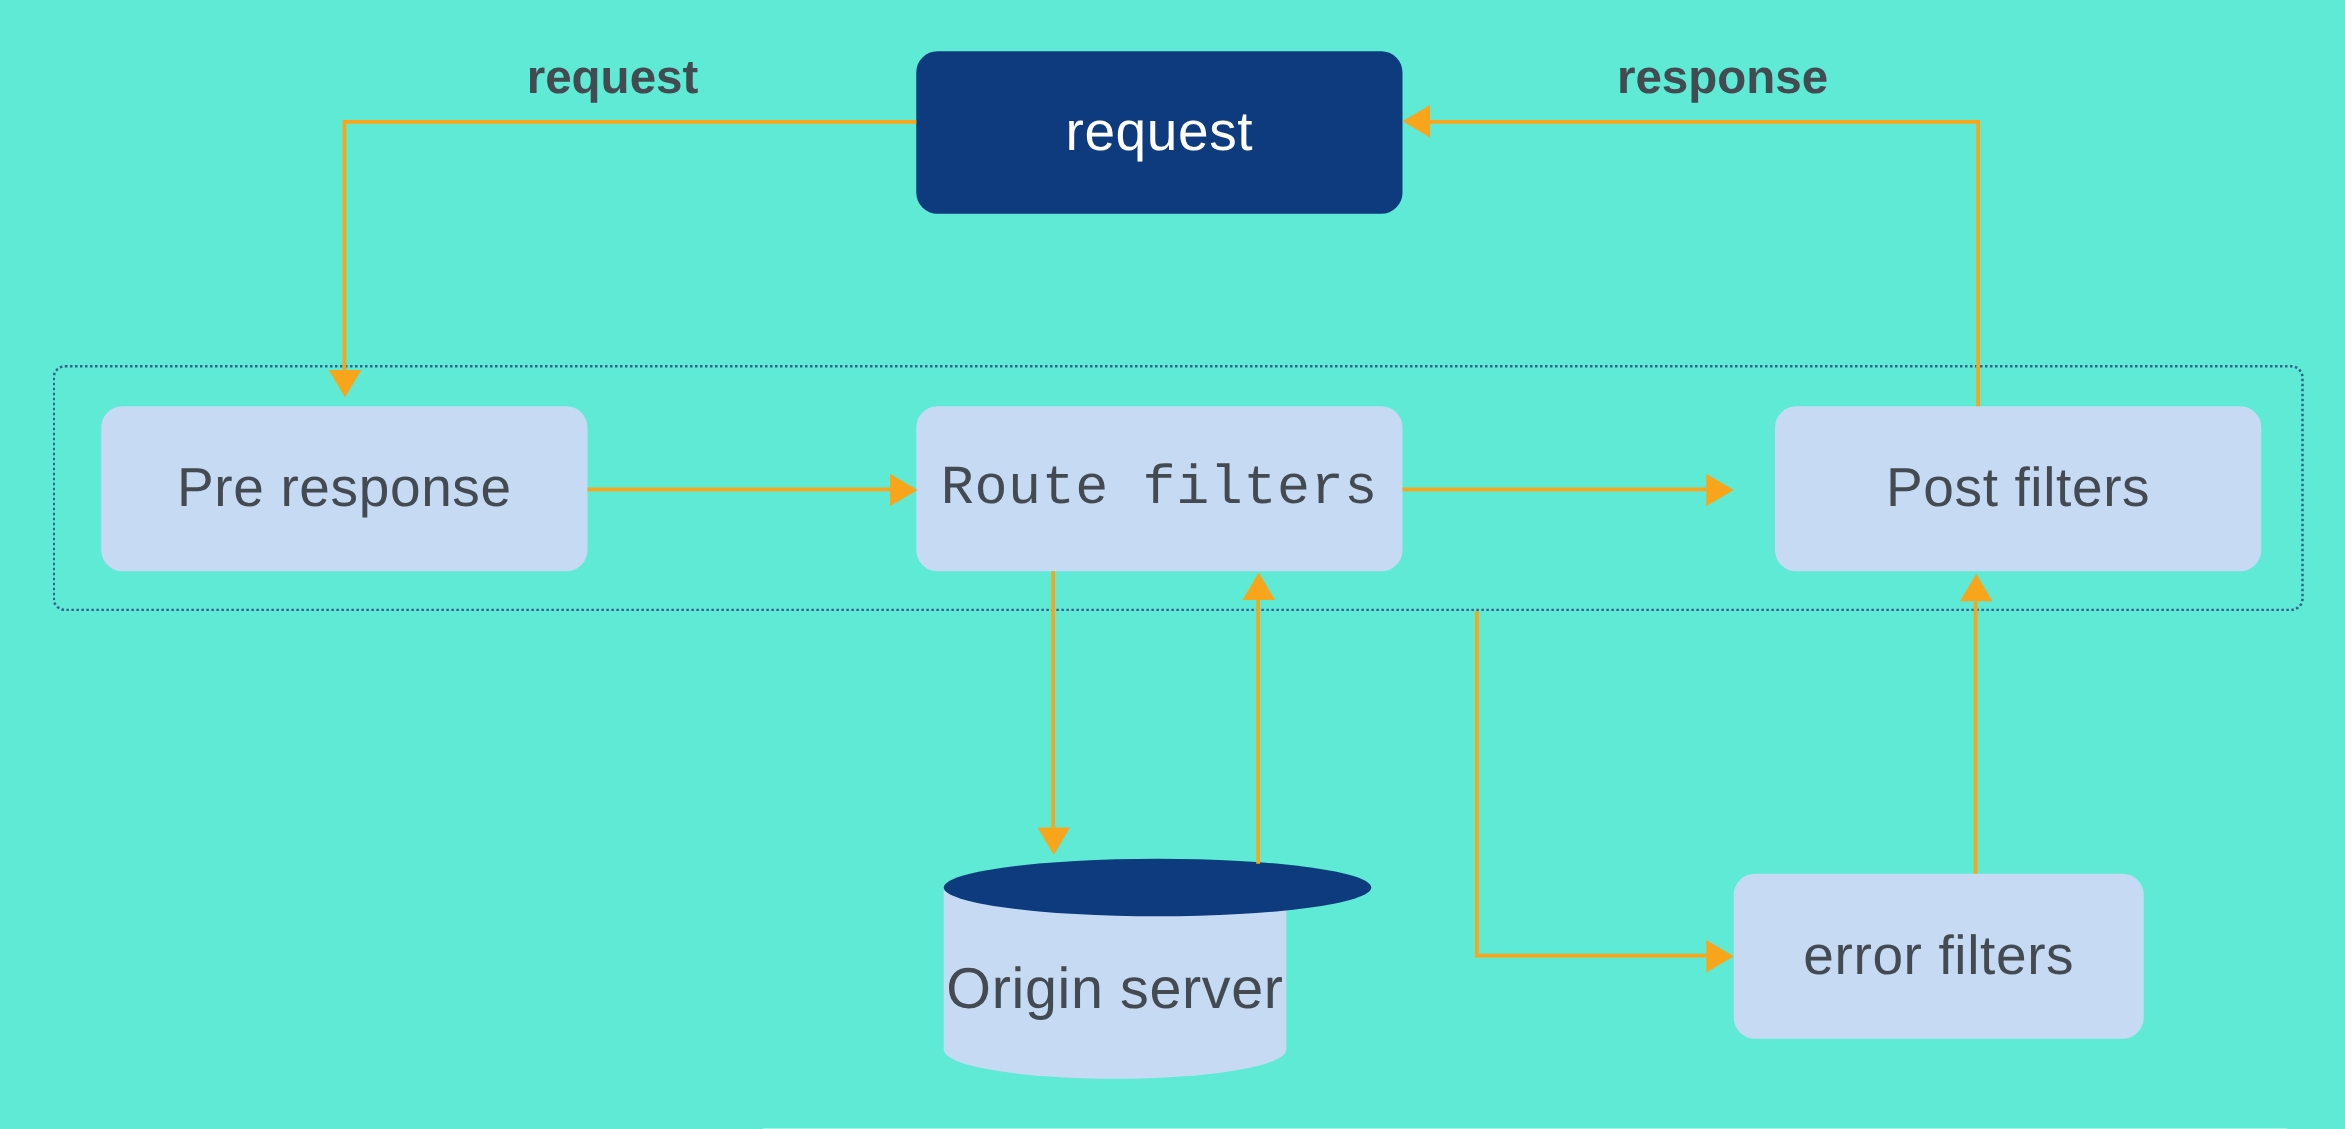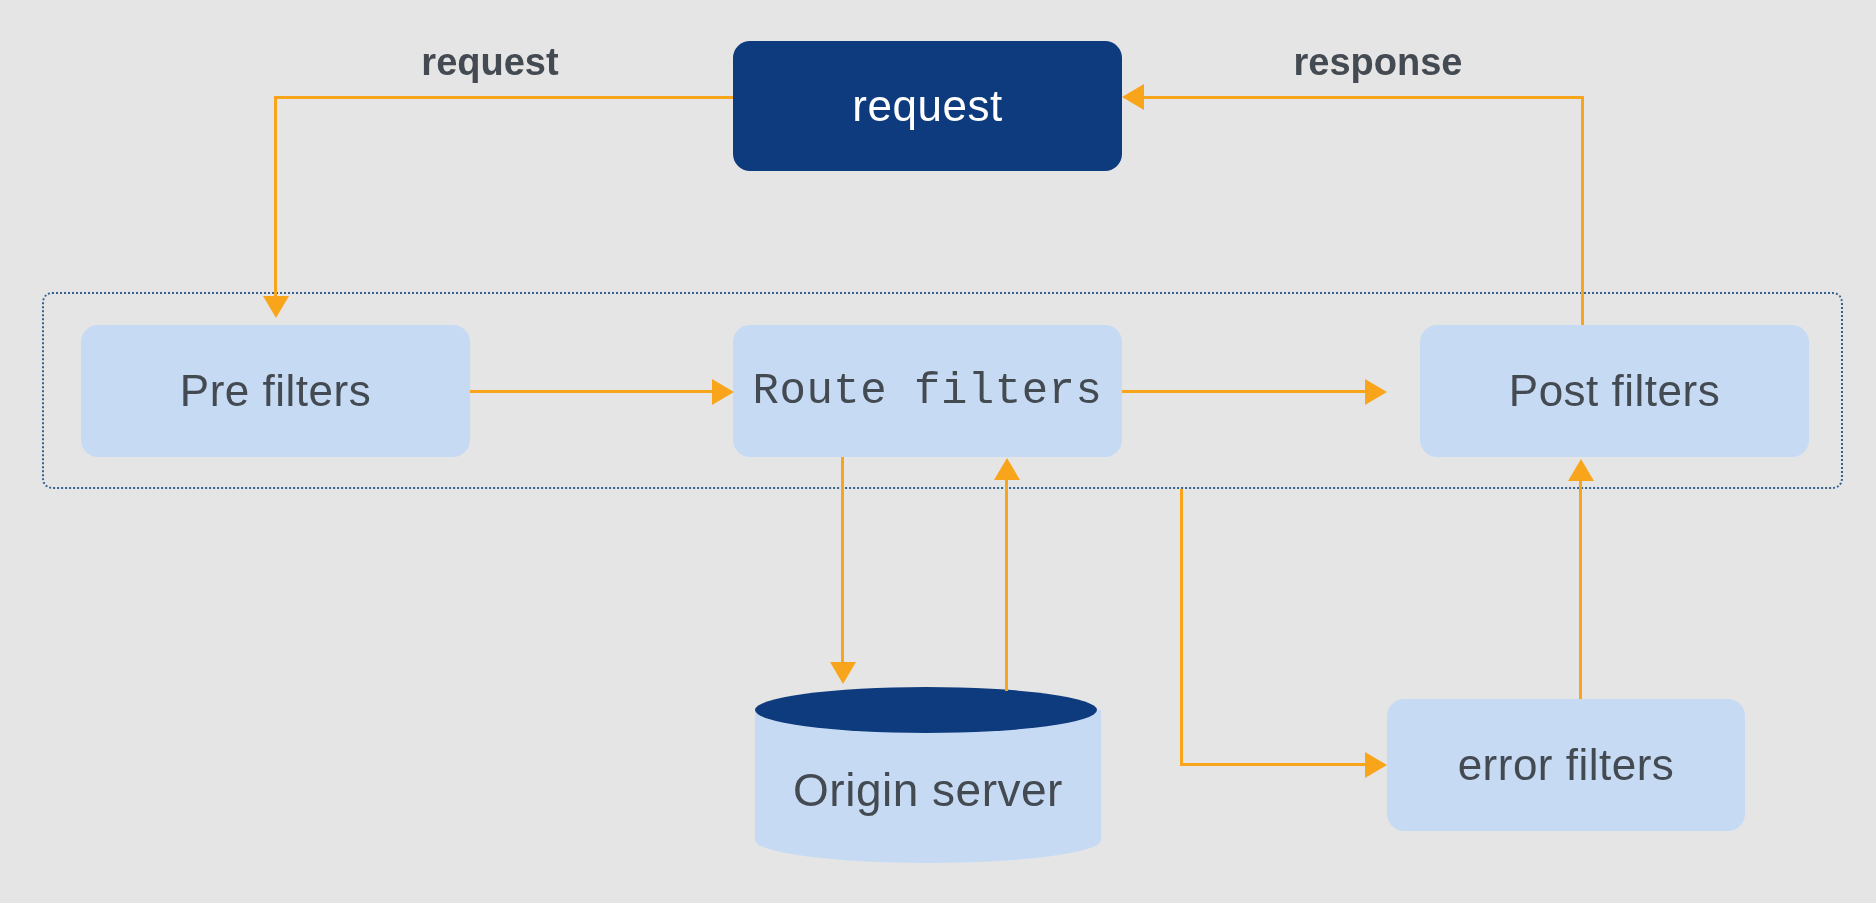--- a/index.html
+++ b/index.html
@@ -9,21 +9,21 @@
     --container-border: #33628f;
     --text-dark: #444a51;
     --text-light: #ffffff;
   }
   * { box-sizing: border-box; }
   html, body { margin: 0; padding: 0; background: #ffffff; }
   .canvas {
     position: relative;
     width: 1876px;
     height: 903px;
-    background: #e5e5e5;
+    background: #5eead4;
     overflow: hidden;
     font-family: "Liberation Sans", "DejaVu Sans", sans-serif;
     text-align: right;
   }
   
   .node {
     position: absolute;
     border-radius: 17px;
     background: var(--light-blue);
     color: var(--text-dark);
@@ -63,21 +63,21 @@
   
   .ah { position: absolute; width: 0; height: 0; }
   .ah.down  { border-left: 13px solid transparent; border-right: 13px solid transparent; border-top: 22px solid var(--orange); }
   .ah.up    { border-left: 13px solid transparent; border-right: 13px solid transparent; border-bottom: 22px solid var(--orange); }
   .ah.right { border-top: 13px solid transparent; border-bottom: 13px solid transparent; border-left: 22px solid var(--orange); }
   .ah.left  { border-top: 13px solid transparent; border-bottom: 13px solid transparent; border-right: 22px solid var(--orange); }
   
   .cyl-body {
     position: absolute;
     left: 755px; top: 710px;
-    width: 346px; height: 153px;
+    width: 274px; height: 153px;
     background: var(--light-blue);
     border-radius: 0 0 50% 50% / 0 0 23px 23px;
     display: flex;
     align-items: center;
     justify-content: center;
   }
   .cyl-top {
     position: absolute;
     left: 755px; top: 687px;
     width: 342px; height: 46px;
@@ -99,29 +99,29 @@
   <div class="edge-label" style="left:490px; top:42px;">request</div>
   <div class="edge-label" style="left:1378px; top:42px;">response</div>
 
   <div class="node node-dark" style="left:733px; top:41px; width:389px; height:130px;">
     <span>request</span>
   </div>
 
   <div class="chain"></div>
 
   <div class="node" style="left:81px; top:325px; width:389px; height:132px;">
-    <span>Pre filters</span>
+    <span>Pre response</span>
   </div>
   <div class="node" style="left:733px; top:325px; width:389px; height:132px;font-family:Liberation Mono, monospace;">
     <span>Route filters</span>
   </div>
   <div class="node" style="left:1386px; top:325px; width:389px; height:132px;margin-left:34px;">
     <span>Post filters</span>
   </div>
-  <div class="node" style="left:1387px; top:699px; width:358px; height:132px;">
+  <div class="node" style="left:1387px; top:699px; width:328px; height:132px;">
     <span>error filters</span>
   </div>
 
   <div class="cyl-body">
     <span class="cyl-label">Origin server</span>
   </div>
   <div class="cyl-top"></div>
 
   <div class="ln h" style="left:276px; top:96px; width:457px;"></div>
   <div class="ln v" style="left:274px; top:96px; height:200px;"></div>

